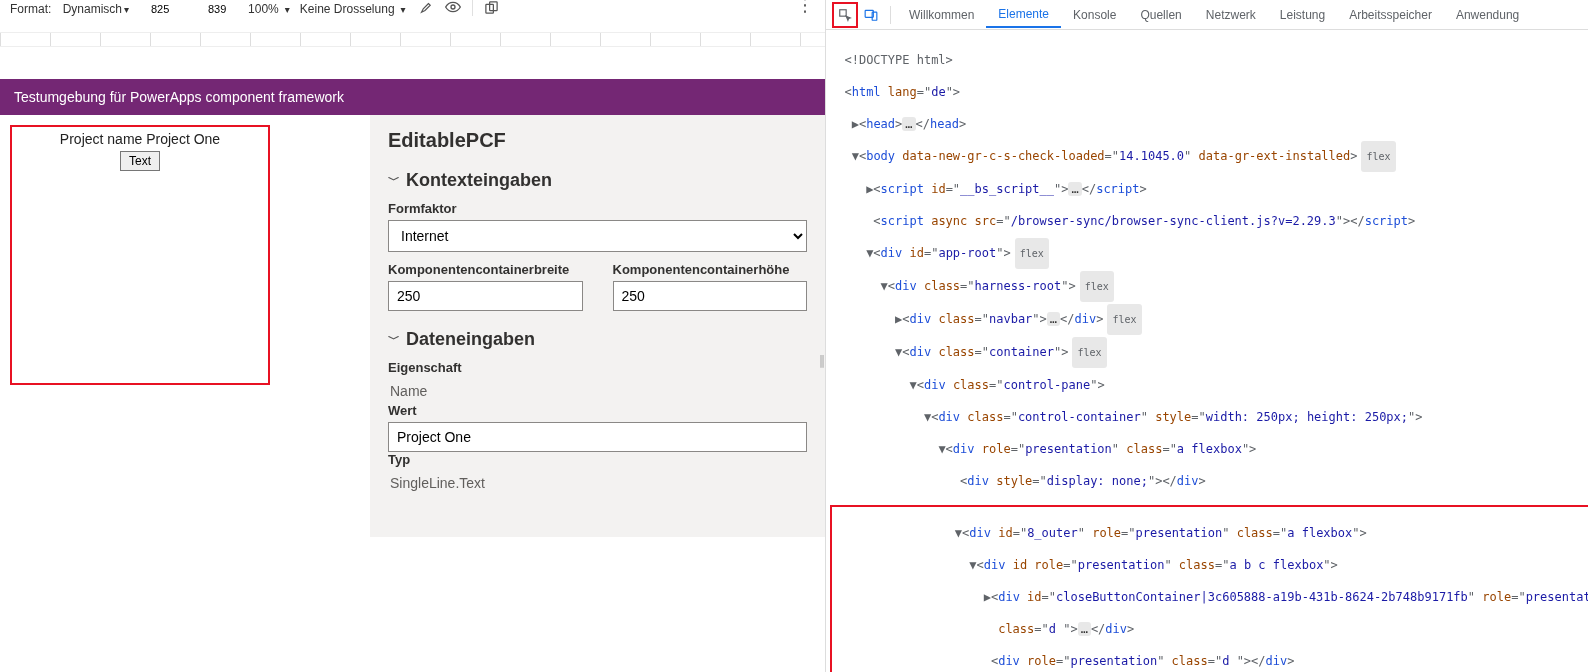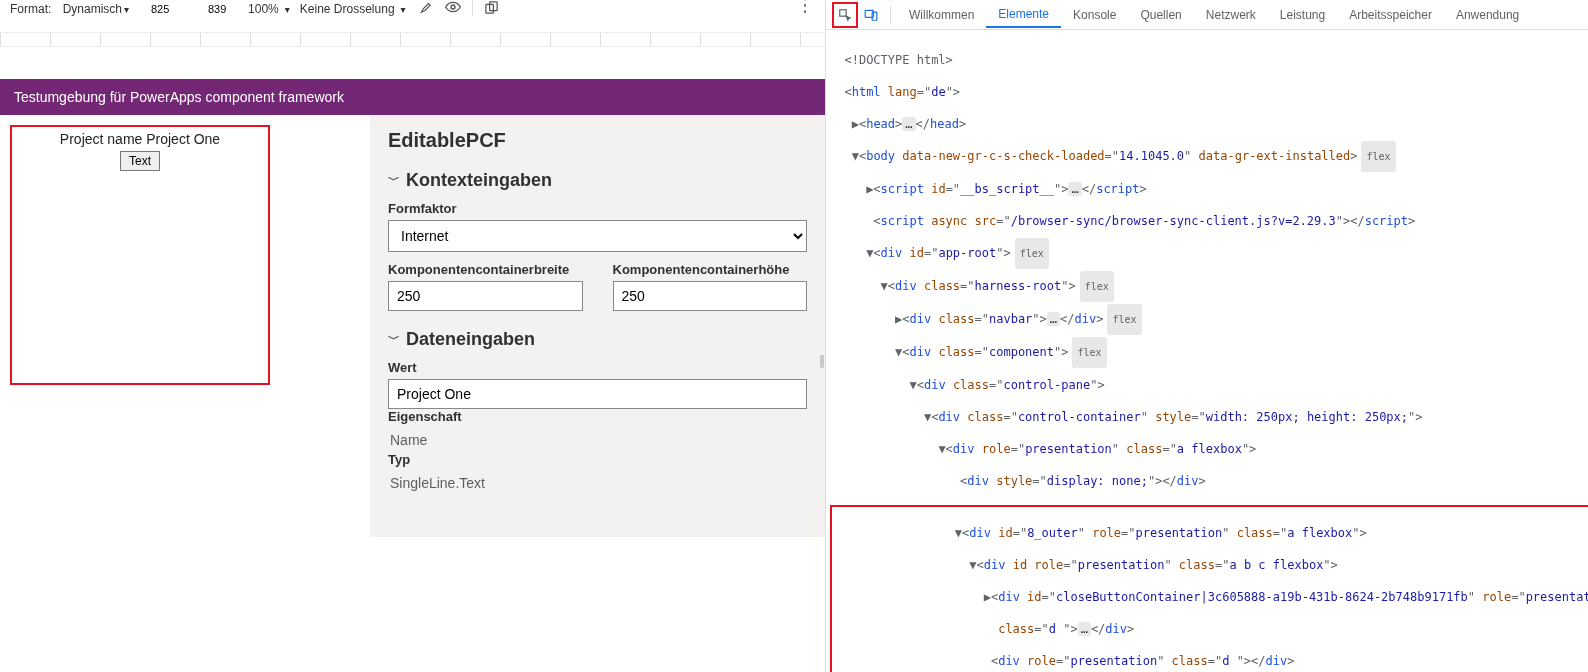--- a/index.html
+++ b/index.html
@@ -136,26 +136,26 @@
                 </div>
               </div>
             </div>
 
             <div class="section">
               <div class="section-head">
                 <span class="chev">﹀</span>
                 <span>Dateneingaben</span>
               </div>
               <div class="field">
+                <label>Eigenschaft</label>
+                <div class="ro">Name</div>
+              </div>
+              <div class="field">
                 <label>Wert</label>
                 <input type="text" value="Project One" style="">
-              </div>
-              <div class="field">
-                <label>Eigenschaft</label>
-                <div class="ro">Name</div>
               </div>
               <div class="field">
                 <label>Typ</label>
                 <div class="ro">SingleLine.Text</div>
               </div>
             </div>
           </div>
         </div>
       </div>
       <div class="splitter">∥</div>
@@ -190,21 +190,21 @@
     <div class="dom">
 <span class="l">  <span class="gy">&lt;!DOCTYPE html&gt;</span></span>
 <span class="l">  &lt;<span class="pu">html</span> <span class="at">lang</span>="<span class="vl">de</span>"&gt;</span>
 <span class="l">   <span class="tri2">▶</span>&lt;<span class="pu">head</span>&gt;<span class="dot3">…</span>&lt;/<span class="pu">head</span>&gt;</span>
 <span class="l">   <span class="tri2">▼</span>&lt;<span class="pu">body</span> <span class="at">data-new-gr-c-s-check-loaded</span>="<span class="vl">14.1045.0</span>" <span class="at">data-gr-ext-installed</span>&gt;<span class="badge">flex</span></span>
 <span class="l">     <span class="tri2">▶</span>&lt;<span class="pu">script</span> <span class="at">id</span>="<span class="vl">__bs_script__</span>"&gt;<span class="dot3">…</span>&lt;/<span class="pu">script</span>&gt;</span>
 <span class="l">      &lt;<span class="pu">script</span> <span class="at">async src</span>="<span class="vl">/browser-sync/browser-sync-client.js?v=2.29.3</span>"&gt;&lt;/<span class="pu">script</span>&gt;</span>
 <span class="l">     <span class="tri2">▼</span>&lt;<span class="pu">div</span> <span class="at">id</span>="<span class="vl">app-root</span>"&gt;<span class="badge">flex</span></span>
 <span class="l">       <span class="tri2">▼</span>&lt;<span class="pu">div</span> <span class="at">class</span>="<span class="vl">harness-root</span>"&gt;<span class="badge">flex</span></span>
 <span class="l">         <span class="tri2">▶</span>&lt;<span class="pu">div</span> <span class="at">class</span>="<span class="vl">navbar</span>"&gt;<span class="dot3">…</span>&lt;/<span class="pu">div</span>&gt;<span class="badge">flex</span></span>
-<span class="l">         <span class="tri2">▼</span>&lt;<span class="pu">div</span> <span class="at">class</span>="<span class="vl">component</span>"&gt;<span class="badge">flex</span></span>
+<span class="l">         <span class="tri2">▼</span>&lt;<span class="pu">div</span> <span class="at">class</span>="<span class="vl">container</span>"&gt;<span class="badge">flex</span></span>
 <span class="l">           <span class="tri2">▼</span>&lt;<span class="pu">div</span> <span class="at">class</span>="<span class="vl">control-pane</span>"&gt;</span>
 <span class="l">             <span class="tri2">▼</span>&lt;<span class="pu">div</span> <span class="at">class</span>="<span class="vl">control-container</span>" <span class="at">style</span>="<span class="vl">width: 250px; height: 250px;</span>"&gt;</span>
 <span class="l">               <span class="tri2">▼</span>&lt;<span class="pu">div</span> <span class="at">role</span>="<span class="vl">presentation</span>" <span class="at">class</span>="<span class="vl">a flexbox</span>"&gt;</span>
 <span class="l">                  &lt;<span class="pu">div</span> <span class="at">style</span>="<span class="vl">display: none;</span>"&gt;&lt;/<span class="pu">div</span>&gt;</span>
 <div class="hlbox">
 <span class="l">                 <span class="tri2">▼</span>&lt;<span class="pu">div</span> <span class="at">id</span>="<span class="vl">8_outer</span>" <span class="at">role</span>="<span class="vl">presentation</span>" <span class="at">class</span>="<span class="vl">a flexbox</span>"&gt;</span>
 <span class="l">                   <span class="tri2">▼</span>&lt;<span class="pu">div</span> <span class="at">id role</span>="<span class="vl">presentation</span>" <span class="at">class</span>="<span class="vl">a b c flexbox</span>"&gt;</span>
 <span class="l">                     <span class="tri2">▶</span>&lt;<span class="pu">div</span> <span class="at">id</span>="<span class="vl">closeButtonContainer|3c605888-a19b-431b-8624-2b748b9171fb</span>" <span class="at">role</span>="<span class="vl">presentation</span>"</span>
 <span class="l">                       <span class="at">class</span>="<span class="vl">d </span>"&gt;<span class="dot3">…</span>&lt;/<span class="pu">div</span>&gt;</span>
 <span class="l">                      &lt;<span class="pu">div</span> <span class="at">role</span>="<span class="vl">presentation</span>" <span class="at">class</span>="<span class="vl">d </span>"&gt;&lt;/<span class="pu">div</span>&gt;</span>

